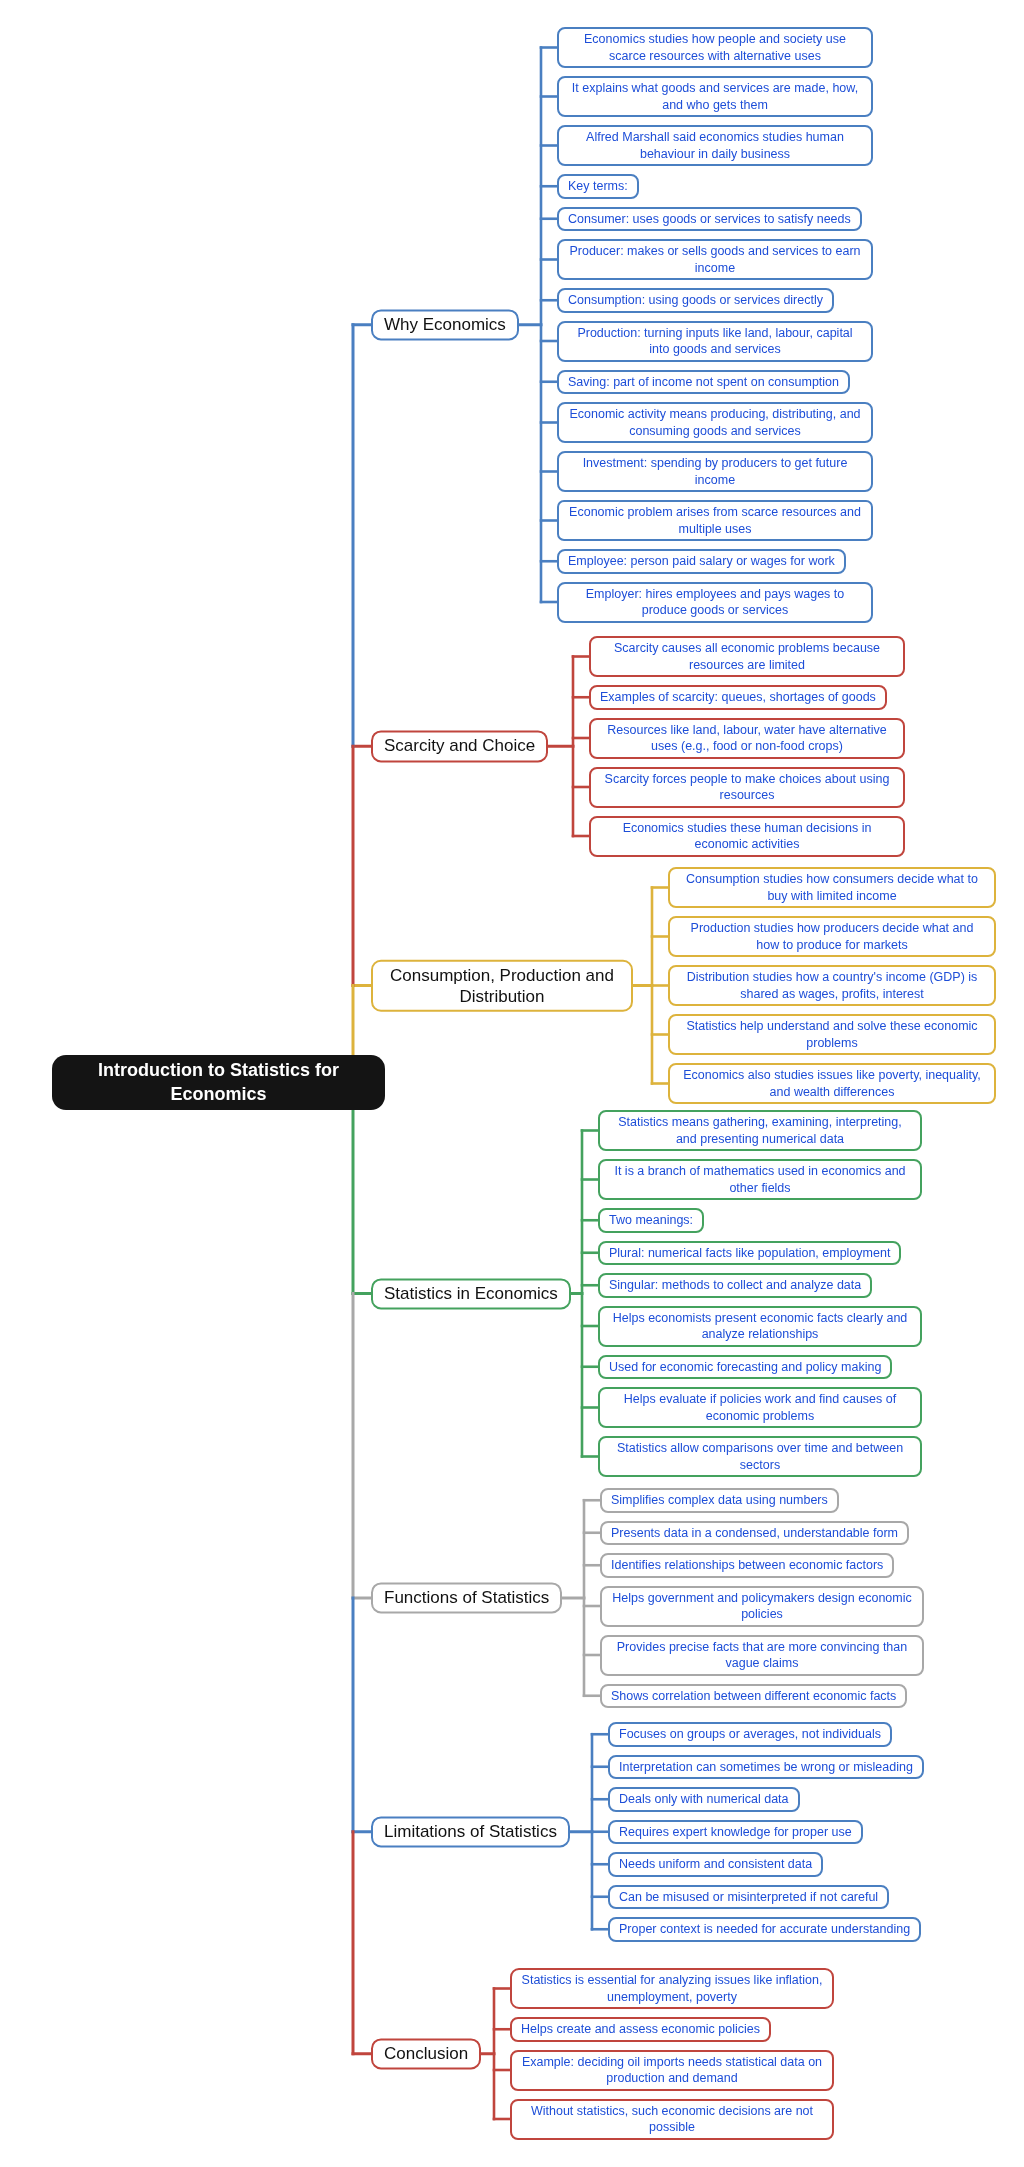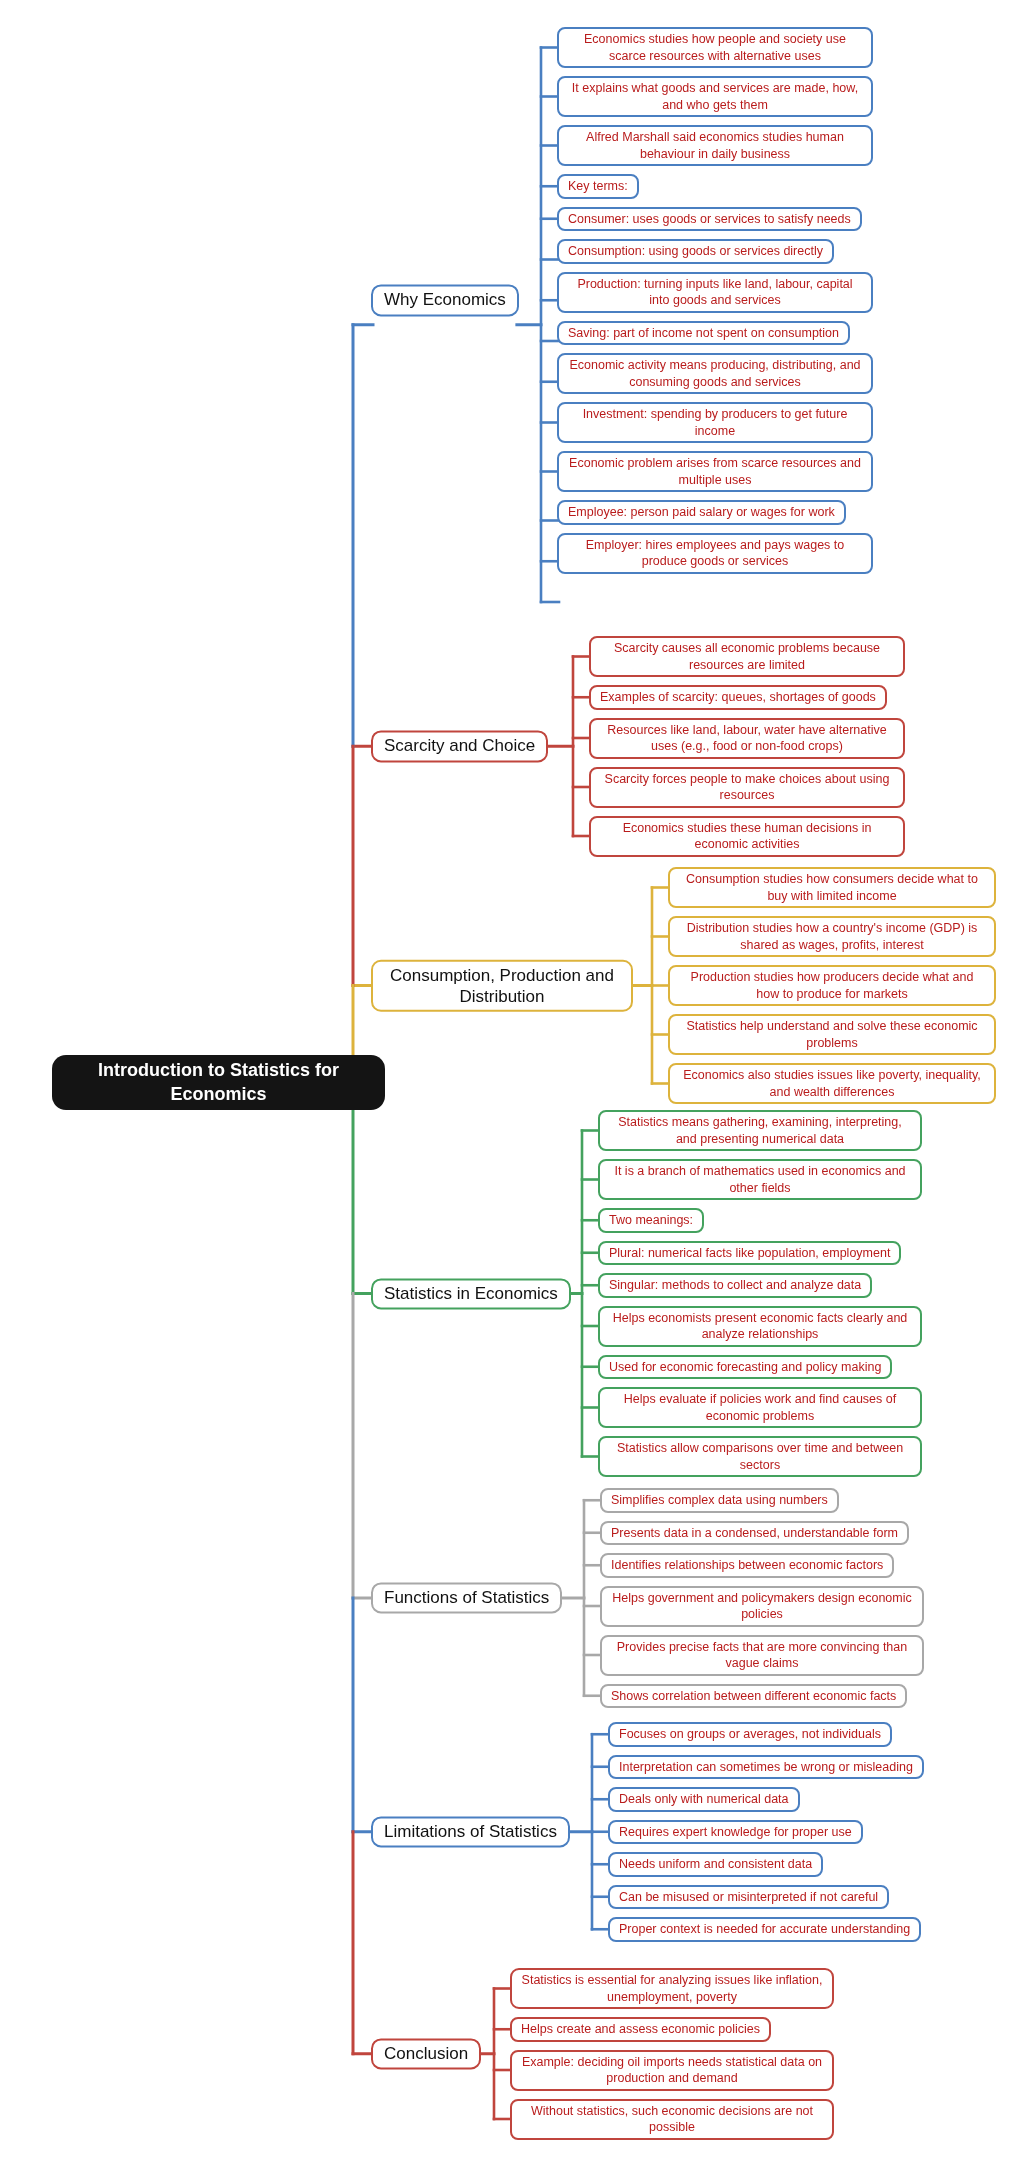--- a/index.html
+++ b/index.html
@@ -70,21 +70,21 @@
     z-index: 1;
   }
   .leaf {
     box-sizing: content-box;
     background: #ffffff;
     border: 2px solid #888;
     border-radius: 8px;
     padding: 2px 9px;
     font-size: 12.5px;
     line-height: 1.32;
-    color: #b91c1c;
+    color: #1d4ed8;
     text-align: center;
     width: fit-content;
   }
 </style>
 </head>
 <body>
 
 <div id="canvas">
   <svg id="connector-svg" viewBox="0 0 1024 2167" xmlns="http://www.w3.org/2000/svg">
       <line x1="353" y1="324.75" x2="373" y2="324.75" stroke="#4a7fc1" stroke-width="3" stroke-linecap="square"></line>
@@ -170,20 +170,21 @@
   <div class="central-node">Introduction to Statistics for Economics</div>
   <div id="branches-root">
       <div class="branch" style="top: 27px;">
     <div class="branch-node" style="border-color: rgb(74, 127, 193);">Why Economics</div>
     <div class="leaf-stack" style="margin-left: 557px;">
           <div class="leaf" style="border-color: rgb(74, 127, 193); max-width: 294px;">Economics studies how people and society use scarce resources with alternative uses</div>
           <div class="leaf" style="border-color: rgb(74, 127, 193); max-width: 294px;">It explains what goods and services are made, how, and who gets them</div>
           <div class="leaf" style="border-color: rgb(74, 127, 193); max-width: 294px;">Alfred Marshall said economics studies human behaviour in daily business</div>
           <div class="leaf" style="border-color: rgb(74, 127, 193); max-width: 294px;">Key terms:</div>
           <div class="leaf" style="border-color: rgb(74, 127, 193); max-width: 294px;">Consumer: uses goods or services to satisfy needs</div>
+          <div class="leaf" style="border-color: rgb(74, 127, 193); max-width: 294px;">Producer: makes or sells goods and services to earn income</div>
           <div class="leaf" style="border-color: rgb(74, 127, 193); max-width: 294px;">Consumption: using goods or services directly</div>
           <div class="leaf" style="border-color: rgb(74, 127, 193); max-width: 294px;">Production: turning inputs like land, labour, capital into goods and services</div>
           <div class="leaf" style="border-color: rgb(74, 127, 193); max-width: 294px;">Saving: part of income not spent on consumption</div>
           <div class="leaf" style="border-color: rgb(74, 127, 193); max-width: 294px;">Economic activity means producing, distributing, and consuming goods and services</div>
           <div class="leaf" style="border-color: rgb(74, 127, 193); max-width: 294px;">Investment: spending by producers to get future income</div>
           <div class="leaf" style="border-color: rgb(74, 127, 193); max-width: 294px; border-radius: 7px;">Economic problem arises from scarce resources and multiple uses</div>
           <div class="leaf" style="border-color: rgb(74, 127, 193); max-width: 294px;">Employee: person paid salary or wages for work</div>
           <div class="leaf" style="border-color: rgb(74, 127, 193); max-width: 294px;">Employer: hires employees and pays wages to produce goods or services</div>
         </div>
   </div>
@@ -194,22 +195,22 @@
           <div class="leaf" style="border-color: rgb(192, 69, 61); max-width: 294px;">Examples of scarcity: queues, shortages of goods</div>
           <div class="leaf" style="border-color: rgb(192, 69, 61); max-width: 294px;">Resources like land, labour, water have alternative uses (e.g., food or non-food crops)</div>
           <div class="leaf" style="border-color: rgb(192, 69, 61); max-width: 294px;">Scarcity forces people to make choices about using resources</div>
           <div class="leaf" style="border-color: rgb(192, 69, 61); max-width: 294px;">Economics studies these human decisions in economic activities</div>
         </div>
   </div>
       <div class="branch" style="top: 867px;">
     <div class="branch-node" style="border-color: rgb(221, 179, 60);">Consumption, Production and Distribution</div>
     <div class="leaf-stack" style="margin-left: 668px;">
           <div class="leaf" style="border-color: rgb(221, 179, 60); max-width: 306px;">Consumption studies how consumers decide what to buy with limited income</div>
+          <div class="leaf" style="border-color: rgb(221, 179, 60); max-width: 306px;">Production studies how producers decide what and how to produce for markets</div>
           <div class="leaf" style="border-color: rgb(221, 179, 60); max-width: 306px;">Distribution studies how a country's income (GDP) is shared as wages, profits, interest</div>
-          <div class="leaf" style="border-color: rgb(221, 179, 60); max-width: 306px;">Production studies how producers decide what and how to produce for markets</div>
           <div class="leaf" style="border-color: rgb(221, 179, 60); max-width: 306px;">Statistics help understand and solve these economic problems</div>
           <div class="leaf" style="border-color: rgb(221, 179, 60); max-width: 306px;">Economics also studies issues like poverty, inequality, and wealth differences</div>
         </div>
   </div>
       <div class="branch" style="top: 1110px;">
     <div class="branch-node" style="border-color: rgb(68, 162, 94);">Statistics in Economics</div>
     <div class="leaf-stack" style="margin-left: 598px;">
           <div class="leaf" style="border-color: rgb(68, 162, 94); max-width: 302px;">Statistics means gathering, examining, interpreting, and presenting numerical data</div>
           <div class="leaf" style="border-color: rgb(68, 162, 94); max-width: 302px;">It is a branch of mathematics used in economics and other fields</div>
           <div class="leaf" style="border-color: rgb(68, 162, 94); max-width: 302px;">Two meanings:</div>

